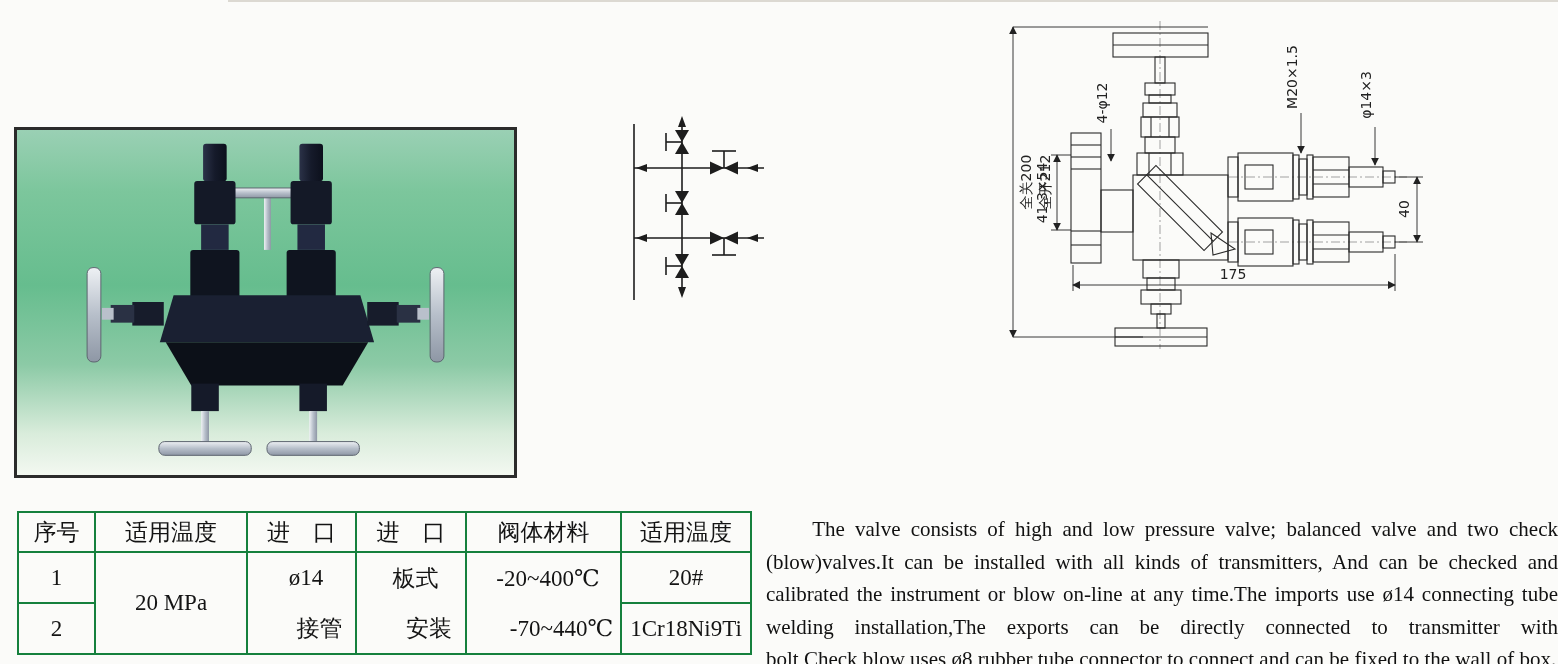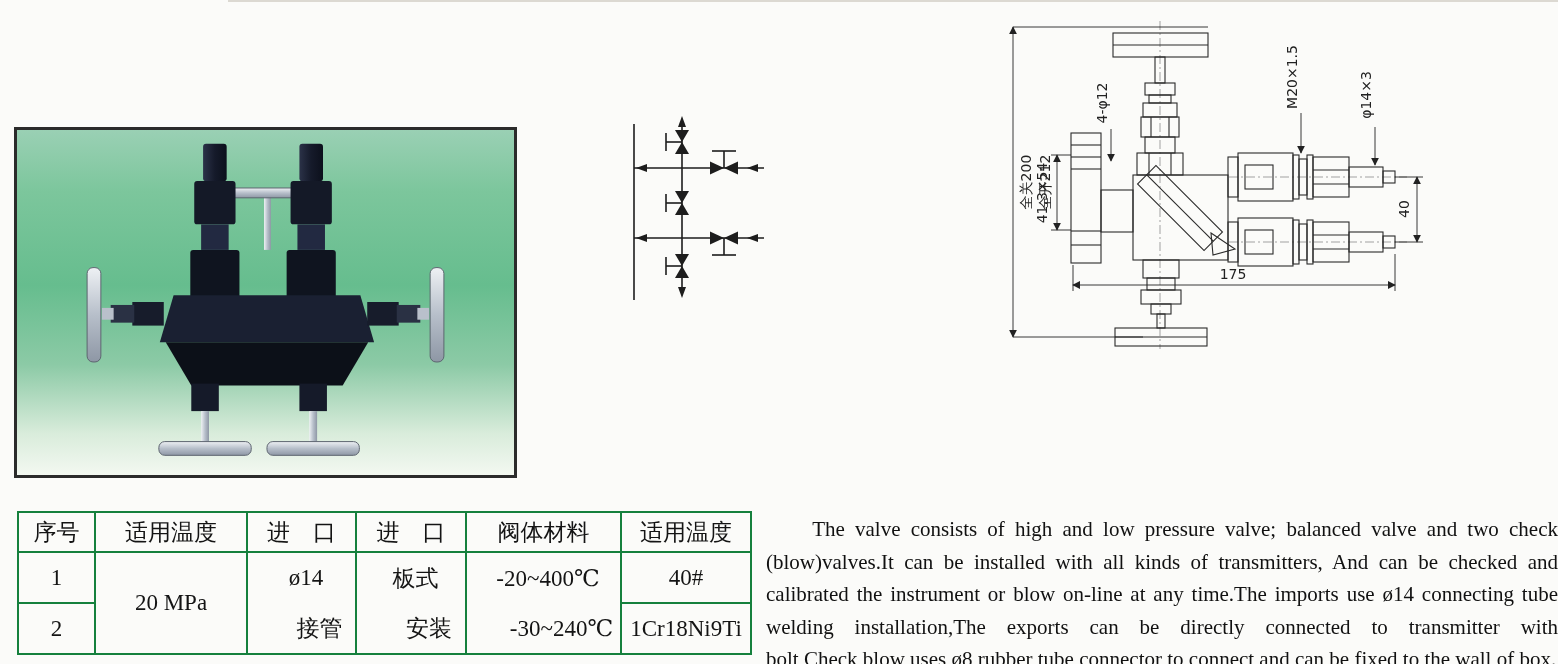--- a/index.html
+++ b/index.html
@@ -318,25 +318,25 @@
       <th>进　口</th>
       <th>阀体材料</th>
       <th>适用温度</th>
     </tr>
     <tr>
       <td>1</td>
       <td rowspan="2">20 MPa</td>
       <td class="no-b">ø14</td>
       <td class="no-b">板式</td>
       <td class="no-b">-20~400℃</td>
-      <td>40#</td>
+      <td>20#</td>
     </tr>
     <tr>
       <td>2</td>
       <td class="no-t">接管</td>
       <td class="no-t">安装</td>
-      <td class="no-t">-30~240℃</td>
+      <td class="no-t">-70~440℃</td>
       <td>1Cr18Ni9Ti</td>
     </tr>
   </tbody>
     </table>
 
 </div>
 
 </body></html>

